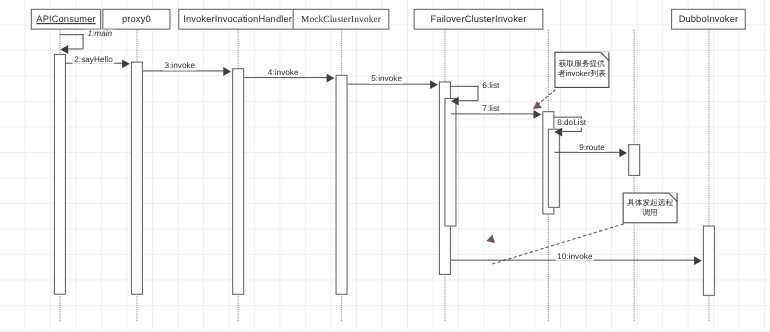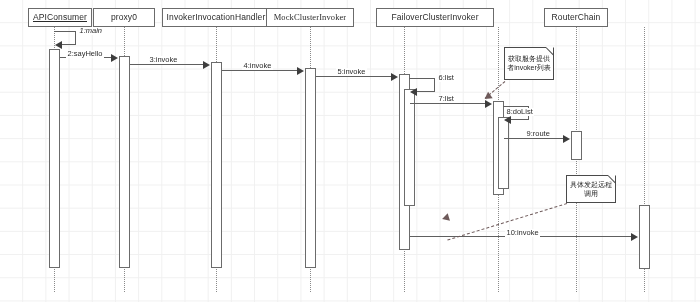--- a/index.html
+++ b/index.html
@@ -135,22 +135,22 @@
   </div>
   <div class="participant" style="left:162px; top:8px; width:108px;">
     <span>InvokerInvocationHandler</span>
   </div>
   <div class="participant" style="left:266px; top:8px; width:88px;font-family:Liberation Serif, serif;">
     <span>MockClusterInvoker</span>
   </div>
   <div class="participant" style="left:376px; top:8px; width:118px;">
     <span>FailoverClusterInvoker</span>
   </div>
-  <div class="participant" style="left:544px; top:8px; width:64px;">
-    <span>RouterChain</span>
+  <div class="participant" style="left:610px; top:8px; width:68px;">
+    <span>DubboInvoker</span>
   </div>
 
   <div class="activation" style="left:48.5px; top:49px; height:219px;"></div>
   <div class="activation" style="left:118.5px; top:56px; height:212px;"></div>
   <div class="activation" style="left:210.5px; top:62px; height:206px;"></div>
   <div class="activation" style="left:304.5px; top:68px; height:200px;"></div>
 
   <div class="activation" style="left:398.5px; top:74px; height:176px;"></div>
   <div class="activation" style="left:404px; top:89px; height:117px;"></div>
 

